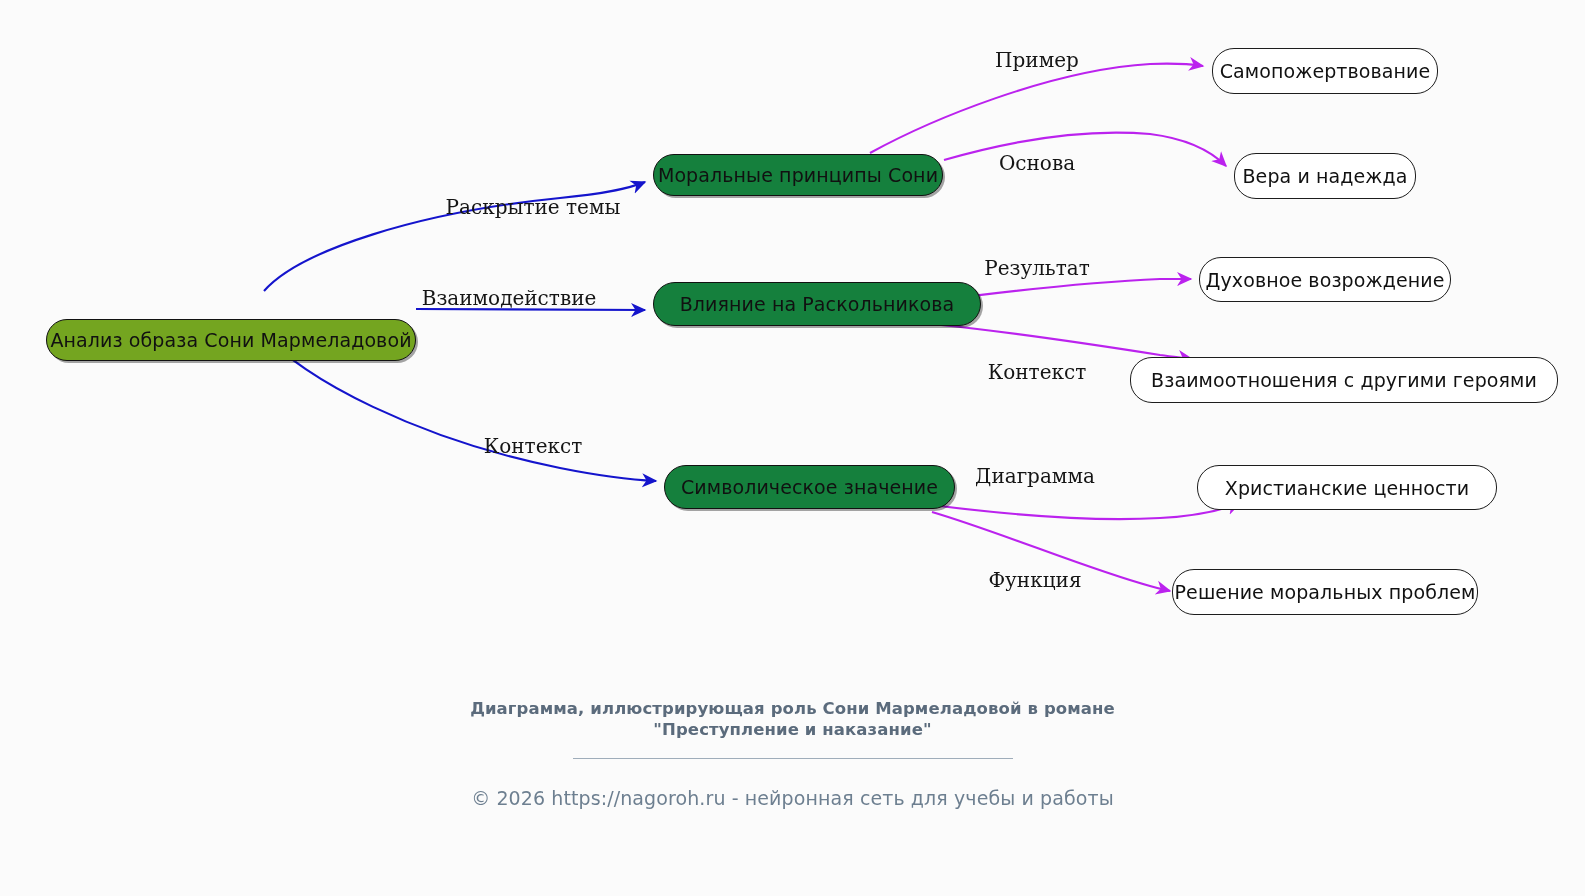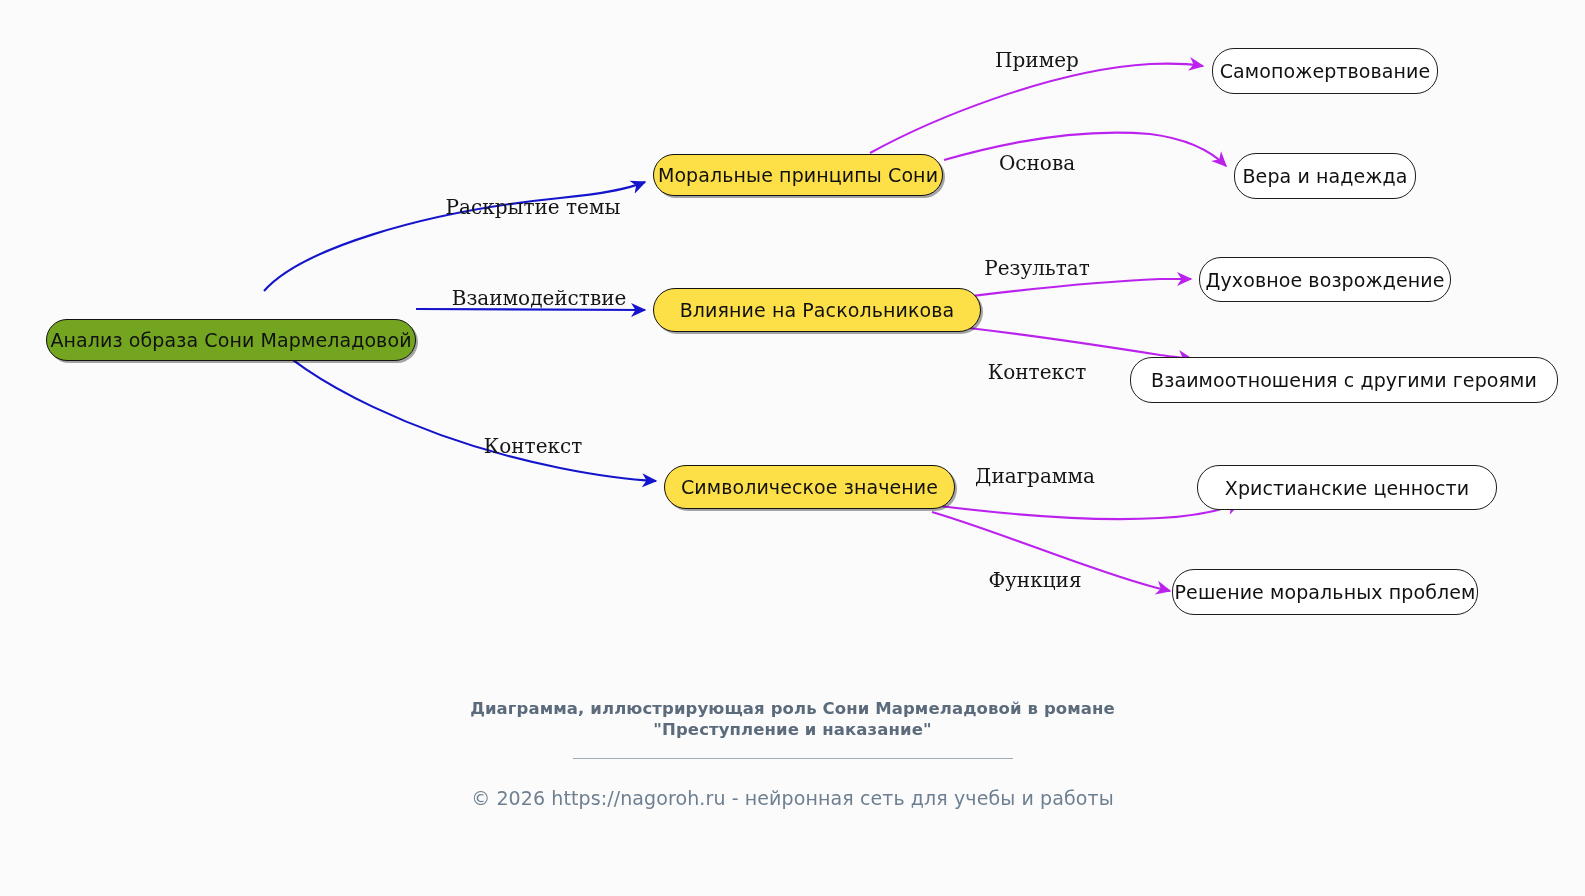--- a/index.html
+++ b/index.html
@@ -34,21 +34,21 @@
     white-space: nowrap;
     padding: 0 14px;
     letter-spacing: 0.1px;
   }
   .node.root {
     background: #74a520;
     border-color: #111111;
     box-shadow: 2px 2px 0px rgba(0,0,0,0.35);
   }
   .node.branch {
-    background: #fde047;
+    background: #15803d;
     border-color: #111111;
     box-shadow: 2px 2px 0px rgba(0,0,0,0.35);
   }
   .node.leaf {
     background: #ffffff;
     border-color: #1d1d1d;
   }
   .edge-label {
     position: absolute;
     font-family: "DejaVu Serif", serif;
@@ -115,21 +115,21 @@
 </svg>
 
 <div class="node root" style="left:46px; top:291px; width:370px; height:42px;margin-top:28px;">
   <span>Анализ образа Сони Мармеладовой</span>
 </div>
 
 <div class="node branch" style="left:653px; top:154px; width:290px; height:42px;">
   <span>Моральные принципы Сони</span>
 </div>
 
-<div class="node branch" style="left:653px; top:288px; width:328px; height:44px;">
+<div class="node branch" style="left:653px; top:282px; width:328px; height:44px;">
   <span>Влияние на Раскольникова</span>
 </div>
 
 <div class="node branch" style="left:664px; top:465px; width:291px; height:44px;">
   <span>Символическое значение</span>
 </div>
 
 <div class="node leaf" style="left:1212px; top:48px; width:226px; height:46px;">
   <span>Самопожертвование</span>
 </div>
@@ -148,21 +148,21 @@
 
 <div class="node leaf" style="left:1197px; top:465px; width:300px; height:45px;">
   <span>Христианские ценности</span>
 </div>
 
 <div class="node leaf" style="left:1172px; top:569px; width:306px; height:46px;">
   <span>Решение моральных проблем</span>
 </div>
 
 <div class="edge-label" style="left:533px; top:207px;">Раскрытие темы</div>
-<div class="edge-label" style="left:539px; top:298px;">Взаимодействие</div>
+<div class="edge-label" style="left:509px; top:298px;">Взаимодействие</div>
 <div class="edge-label" style="left:533px; top:446px;">Контекст</div>
 <div class="edge-label" style="left:1037px; top:60px;">Пример</div>
 <div class="edge-label" style="left:1037px; top:163px;">Основа</div>
 <div class="edge-label" style="left:1037px; top:268px;">Результат</div>
 <div class="edge-label" style="left:1037px; top:372px;">Контекст</div>
 <div class="edge-label" style="left:1035px; top:476px;">Диаграмма</div>
 <div class="edge-label" style="left:1035px; top:580px;">Функция</div>
 
 <div id="caption">
   <div class="cap-title">Диаграмма, иллюстрирующая роль Сони Мармеладовой в романе "Преступление и наказание"</div>

